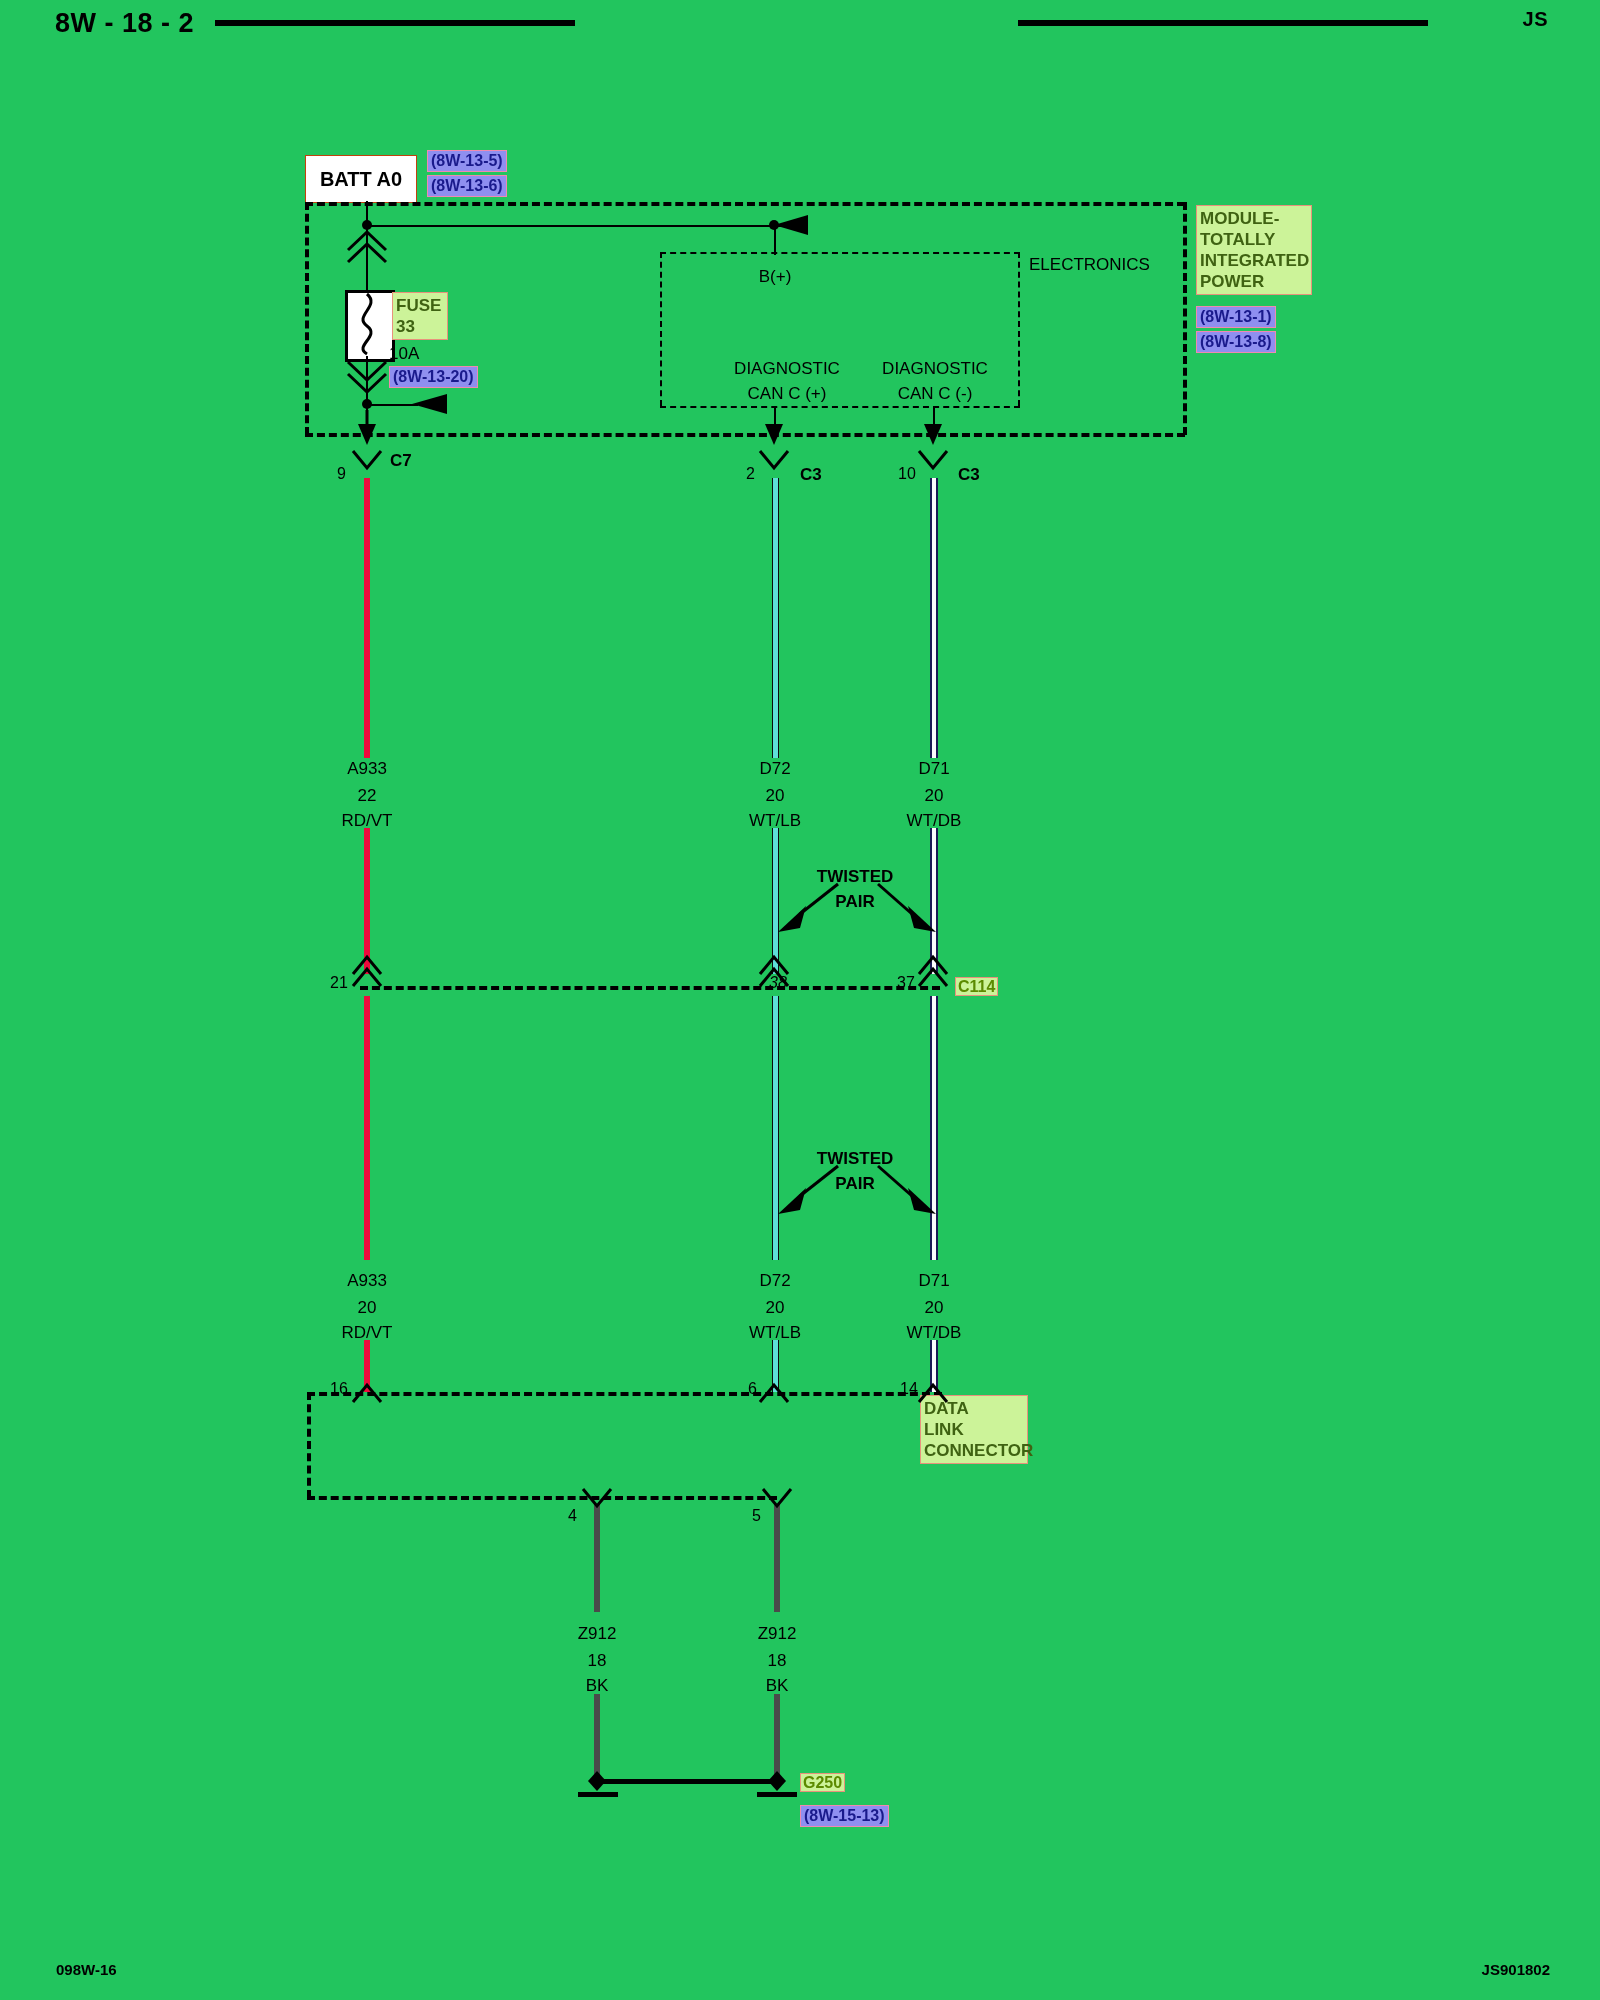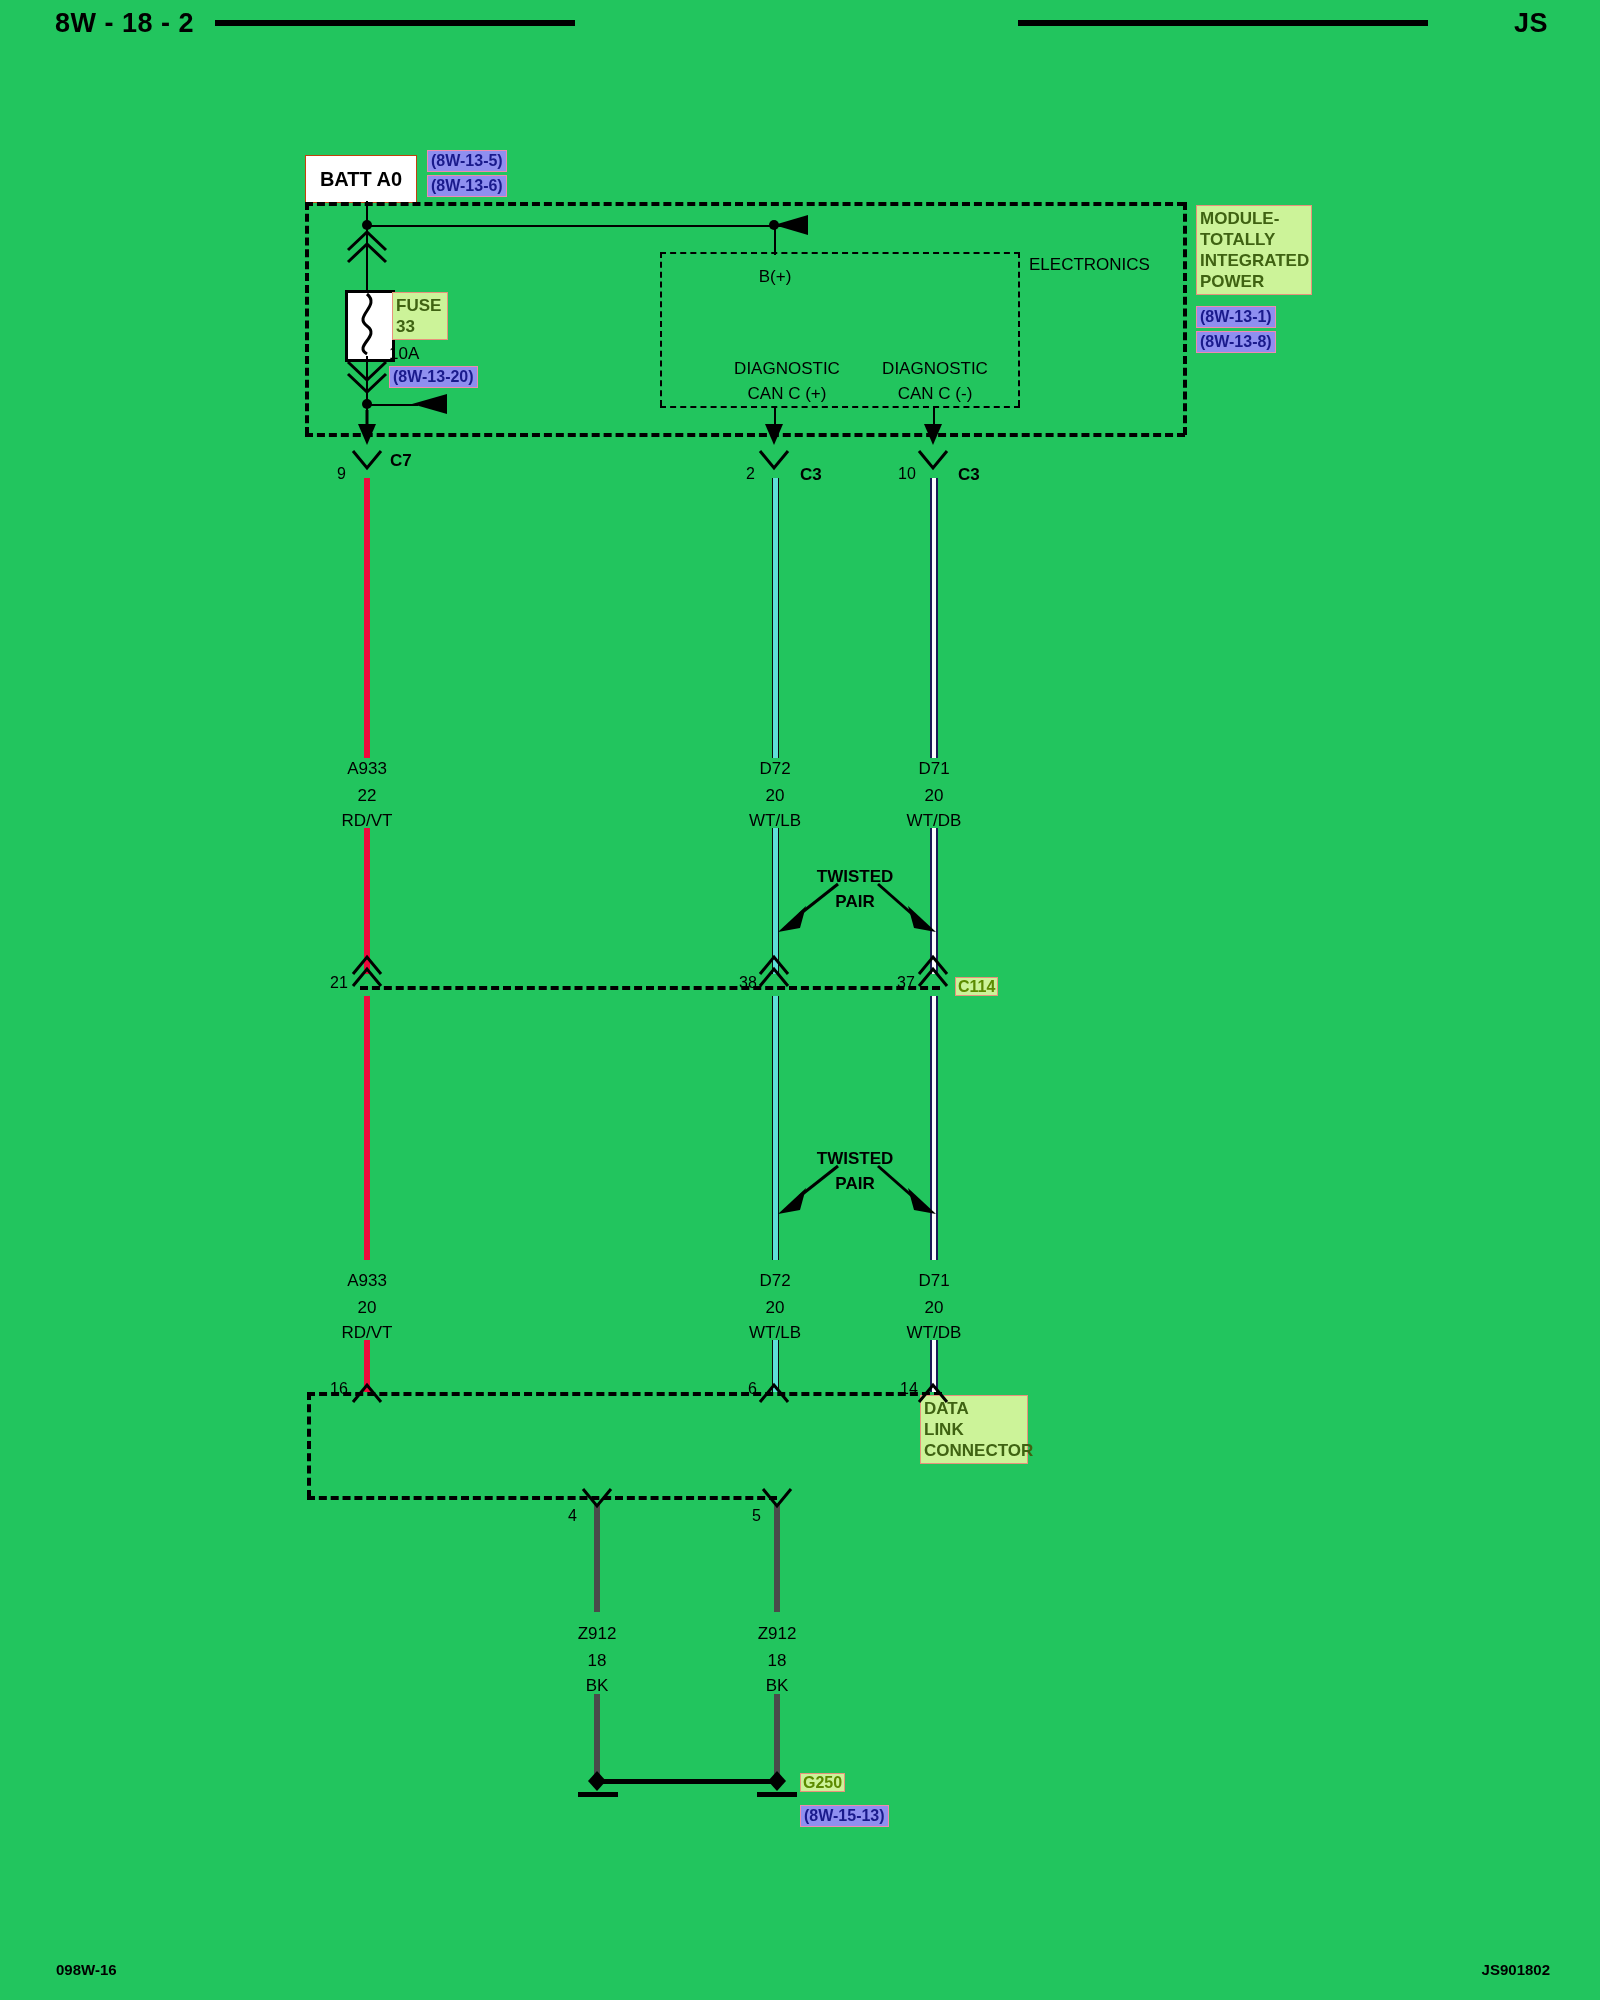--- a/index.html
+++ b/index.html
@@ -21,21 +21,21 @@
 
   
   .hdr-left, .hdr-center, .hdr-right {
     position: absolute;
     font-weight: bold;
     letter-spacing: 0.5px;
     white-space: nowrap;
   }
   .hdr-left   { left: 55px;  top: 8px;  font-size: 27px; }
   .hdr-center { left: 0; right: 0; top: 10px; text-align: center; font-size: 25px; }
-  .hdr-right  { right: 52px; top: 8px;  font-size: 27px; }
+  .hdr-right  { right: 52px; top: 8px;  font-size: 20px; }
   .hdr-rule {
     position: absolute;
     height: 6px;
     background: #000;
   }
   .hdr-rule.l { left: 215px; width: 360px; top: 20px; }
   .hdr-rule.r { left: 1018px; width: 410px; top: 20px; }
 
   
   .ftr-left, .ftr-right {
@@ -233,21 +233,21 @@
 
   <div class="wire wire-red" style="left:364px; top:828px; height:146px;"></div>
   <div class="wire wire-cyan-in" style="left:772px; top:828px; height:146px;"></div>
   <div class="wire wire-blue-in" style="left:930px; top:828px; height:146px;"></div>
 
   <div class="txt b c" style="left:855px; top:868px;">TWISTED</div>
   <div class="txt b c" style="left:855px; top:893px;">PAIR</div>
 
   <div class="dash-h" style="left:360px; top:986px; width:580px;"></div>
   <div class="txt sm" style="left:330px; top:975px;">21</div>
-  <div class="txt sm" style="left:739px; top:975px;">38</div>
+  <div class="txt sm" style="left:769px; top:975px;font-style:italic;">38</div>
   <div class="txt sm" style="left:897px; top:975px;">37</div>
   <div class="hl-small-green" style="left:955px; top:977px;">C114</div>
 
   <div class="wire wire-red" style="left:364px; top:996px; height:264px;"></div>
   <div class="wire wire-cyan-in" style="left:772px; top:996px; height:264px;"></div>
   <div class="wire wire-blue-in" style="left:930px; top:996px; height:264px;"></div>
 
   <div class="txt b c" style="left:855px; top:1150px;">TWISTED</div>
   <div class="txt b c" style="left:855px; top:1175px;">PAIR</div>
 

